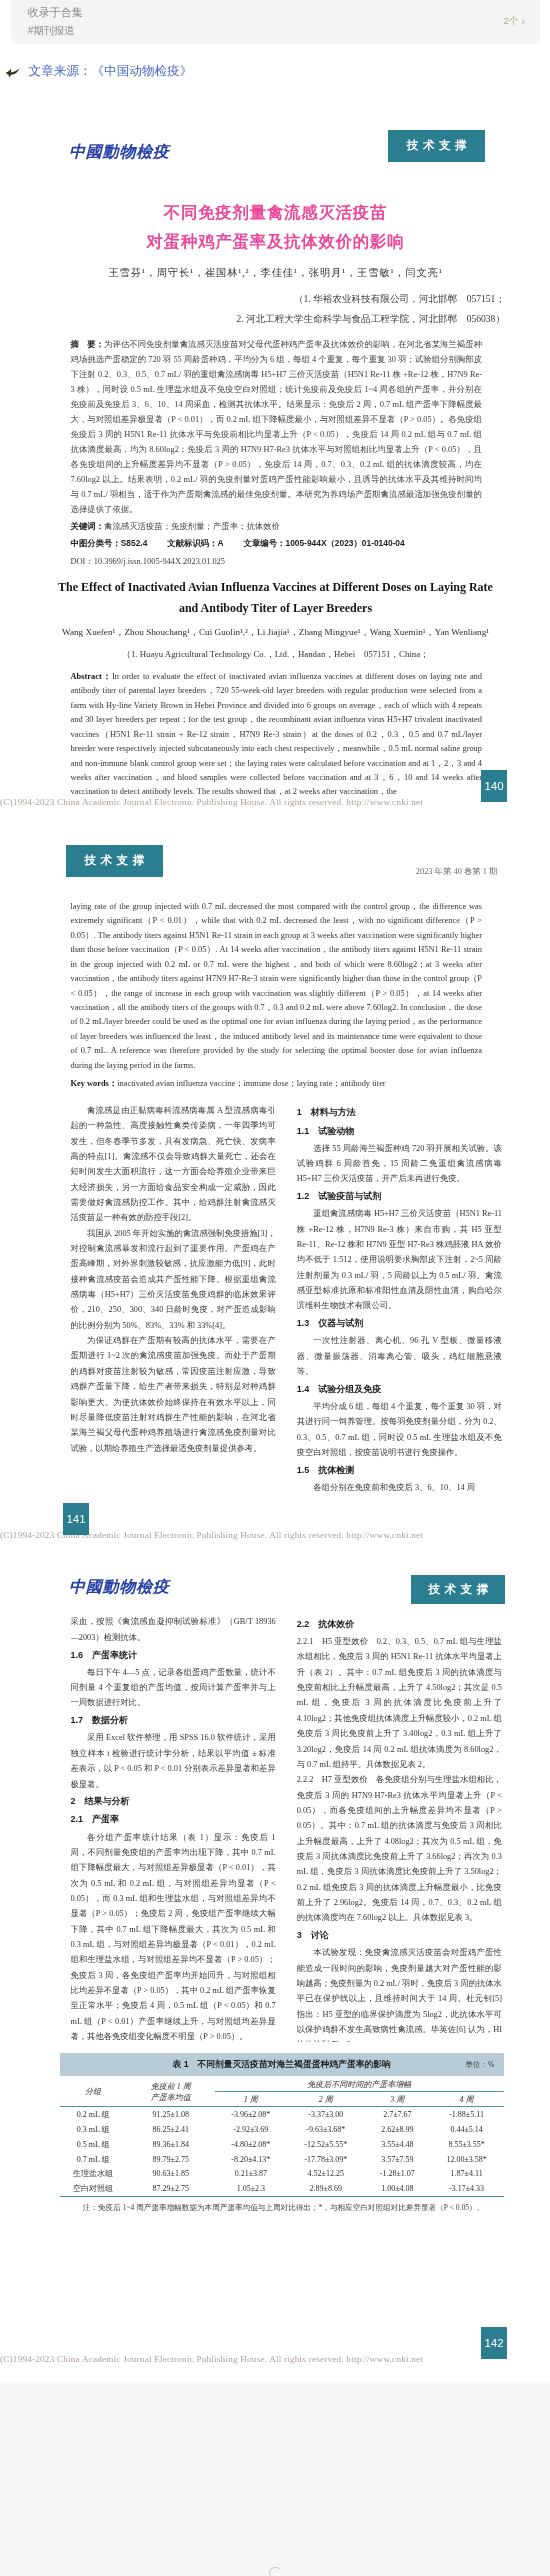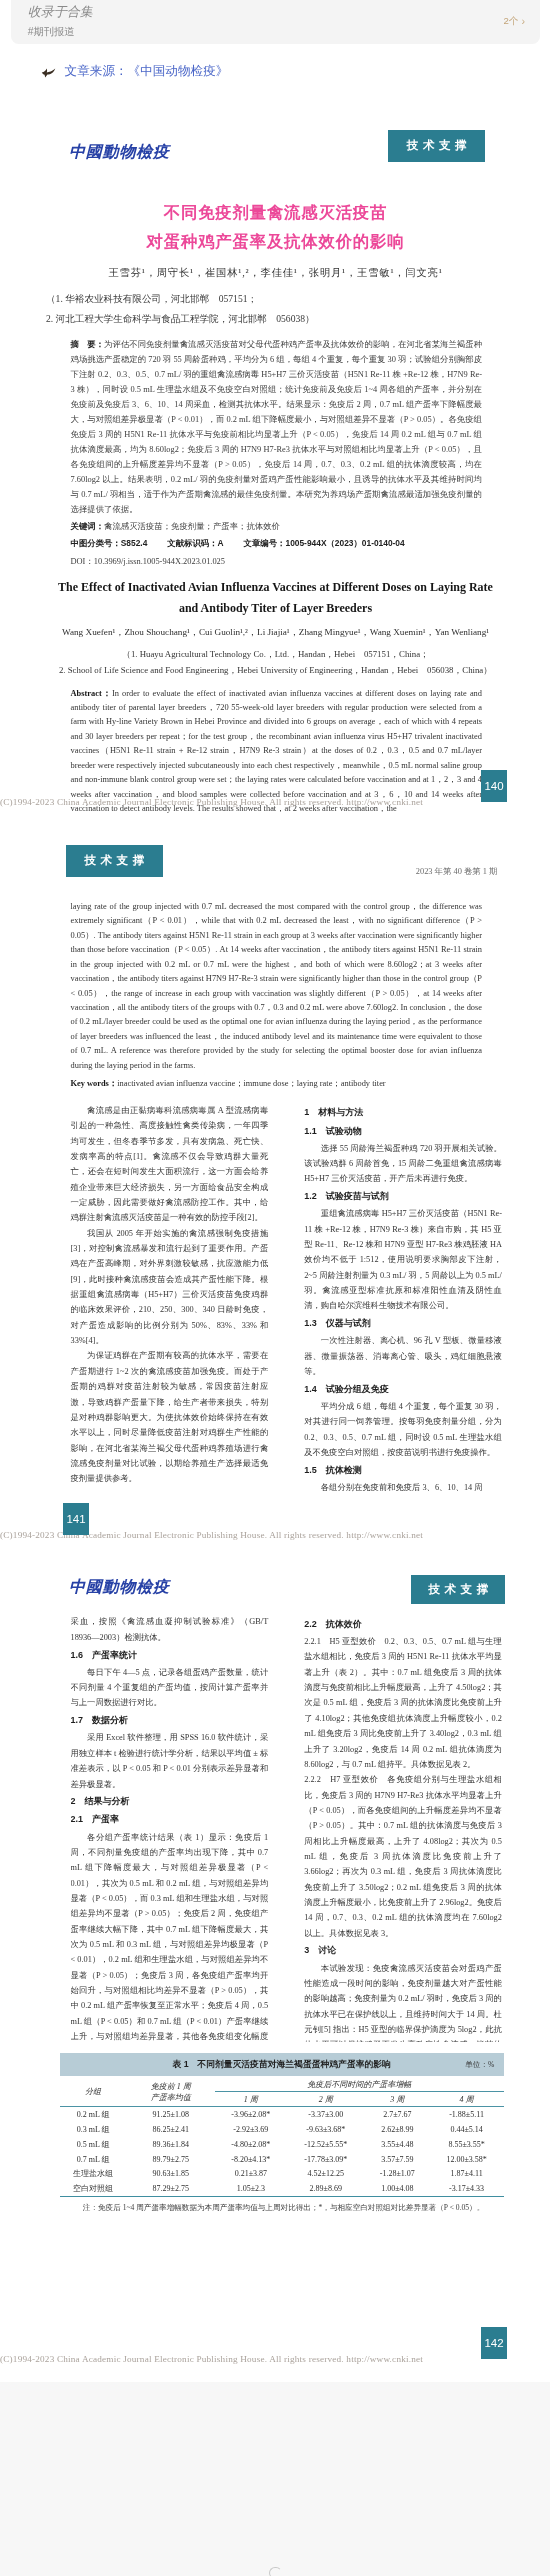--- a/index.html
+++ b/index.html
@@ -4,26 +4,26 @@
 <style>
   * { box-sizing: border-box; margin: 0; padding: 0; }
   html,body { width: 551px; background: #ffffff; }
   body { font-family: "Liberation Serif","DejaVu Serif",serif; color:#2f2f2f; }
 
   
   .collection-card { margin: 0 10.7px; height: 44px; background:#f4f4f4;
     border-radius: 0 0 7.6px 7.6px; padding: 4.6px 15.3px 6.1px 17px;
     display:flex; justify-content:space-between; align-items:center; }
   .collection-lines { display:flex; flex-direction:column; gap:3.8px; }
-  .collection-title { font-family:"Liberation Sans",sans-serif; font-size:13px; color:#8a8a8a;font-style:italic; }
+  .collection-title { font-family:"Liberation Sans",sans-serif; font-size:11px; color:#8a8a8a; }
   .collection-tag { font-family:"Liberation Sans",sans-serif; font-size:10.3px; color:#8a8a8a; }
   .collection-count { font-family:"Liberation Sans",sans-serif; font-size:9.6px; color:#c2a377; display:flex; align-items:center; gap:3.1px;}
   .collection-count .chev { font-size:10.7px; color:#c9ad85; }
 
-  .source-row { height: 55px; display:flex; align-items:center; padding-left: 4px; gap:7.6px; background:#fff;margin-left:36px; }
+  .source-row { height: 55px; display:flex; align-items:center; padding-left: 4px; gap:7.6px; background:#fff; }
   .source-icon svg { width:17px; height:17px; display:block; }
   .source-text { font-family:"Liberation Sans",sans-serif; font-size:12.6px; color:#4a66c8; }
 
   
   .page { position:relative; background:#fff; overflow:hidden; padding: 0 46px; }
   .page1 { height: 726px; }
   .page2 { height: 733px; }
   .page3 { height: 824px; }
   .support-badge { display:inline-block; background:#2b7d90; color:#fff;
     font-family:"Liberation Sans",sans-serif; font-weight:bold; font-size:11.5px;
@@ -33,21 +33,21 @@
   .page-head { display:flex; justify-content:space-between; align-items:center; }
   .issue-label { font-size:8.4px; color:#6b6b6b; }
 
   .p1-head { padding-top:31px; align-items:flex-start; }
   .p1-head .journal-logo { margin-top:12.2px; margin-left:23px; }
   .p1-head .support-badge { margin-right:20px; }
 
   .art-title { text-align:center; font-family:"Liberation Sans",sans-serif; font-weight:bold;
     font-size:16.4px; color:#ec4899; line-height:1.75; margin-top:35px; letter-spacing:0.8px;}
   .authors { text-align:center; font-size:10.3px; color:#303030; margin-top:10.7px; letter-spacing:0.8px;}
-  .affils { text-align:left; font-size:9.6px; color:#3a3a3a; margin-top:9.2px; line-height:2; }
+  .affils { text-align:right; font-size:9.6px; color:#3a3a3a; margin-top:9.2px; line-height:2; }
 
   .cn-abstract { margin: 9.2px 23px 0 24.5px; font-size:8.4px; line-height:1.78; text-align:justify; color:#3c3c3c; }
   .cn-abstract b, .meta-line b { font-family:"Liberation Sans",sans-serif; color:#222; }
   .meta-line { margin: 1.5px 23px 0 24.5px; font-size:8.4px; line-height:1.9; color:#3c3c3c; }
   .meta-line .sp { display:inline-block; width:20px; }
 
   .en-title { text-align:center; font-weight:bold; font-size:12px; line-height:1.75;
     color:#161616; margin-top:7px; }
   .en-authors { text-align:center; font-size:9.2px; color:#2e2e2e; margin-top:7.6px; }
   .en-affils { text-align:center; font-size:8.8px; color:#343434; margin-top:6.1px; line-height:1.9; }
@@ -63,21 +63,21 @@
   .page-no.left { left:63px;margin-top:32px; }
 
   .p2-head { padding-top:20px; align-items:flex-end; }
   .p2-head .support-badge { margin-left:20px; }
   .p2-head .issue-label { margin-right:7.6px; }
 
   .en-cont { margin: 23px 23px 0 24.5px; }
   .kw-line { margin: 3.1px 23px 0 24.5px; font-size:8.4px; line-height:1.9; color:#333; }
   .kw-line b { color:#161616; }
 
-  .cols { display:flex; gap:36px; margin: 10.7px 3.1px 0 24.5px; }
+  .cols { display:flex; gap:21px; margin: 10.7px 3.1px 0 24.5px; }
   .col { flex:1; font-size:8.3px; line-height:1.85; text-align:justify; color:#343434; }
   .col p { text-indent:2em; }
   .col p.noindent { text-indent:0; }
   .col h4 { font-family:"Liberation Sans",sans-serif; font-size:9px; color:#1e1e1e;
     margin:1.5px 0; font-weight:bold; text-align:left; }
 
   .p3-head { padding-top:17px; align-items:flex-start; }
   .p3-head .journal-logo { margin-left:23px; margin-top:1.5px; }
   .p3-head .support-badge { margin-right:0px; padding:6.9px 12.2px 6.9px 17px; }
   .p3-cols { height: 428px; overflow:hidden; }
@@ -151,21 +151,20 @@
 
   <p class="meta-line">DOI：10.3969/j.issn.1005-944X.2023.01.025</p>
 
   <div class="en-title">
     <div>The Effect of Inactivated Avian Influenza Vaccines at Different Doses on Laying Rate</div>
     <div>and Antibody Titer of Layer Breeders</div>
   </div>
   <div class="en-authors">Wang Xuefen¹，Zhou Shouchang¹，Cui Guolin¹,²，Li Jiajia¹，Zhang Mingyue¹，Wang Xuemin¹，Yan Wenliang¹</div>
   <div class="en-affils">
     <div>（1. Huayu Agricultural Technology Co.，Ltd.，Handan，Hebei　057151，China；</div>
-    <div>2. School of Life Science and Food Engineering，Hebei University of Engineering，Handan，Hebei　056038，China）</div>
   </div>
 
   <p class="en-abstract"><b>Abstract：</b><span>In order to evaluate the effect of inactivated avian influenza vaccines at different doses on laying rate and antibody titer of parental layer breeders，720 55-week-old layer breeders with regular production were selected from a farm with Hy-line Variety Brown in Hebei Province and divided into 6 groups on average，each of which with 4 repeats and 30 layer breeders per repeat；for the test group，the recombinant avian influenza virus H5+H7 trivalent inactivated vaccines（H5N1 Re-11 strain + Re-12 strain，H7N9 Re-3 strain）at the doses of 0.2，0.3，0.5 and 0.7 mL/layer breeder were respectively injected subcutaneously into each chest respectively，meanwhile，0.5 mL normal saline group and non-immune blank control group were set；the laying rates were calculated before vaccination and at 1，2，3 and 4 weeks after vaccination，and blood samples were collected before vaccination and at 3，6，10 and 14 weeks after vaccination to detect antibody levels. The results showed that，at 2 weeks after vaccination，the</span></p>
 
   <div class="page-footer">
     <div class="copyright">(C)1994-2023 China Academic Journal Electronic Publishing House. All rights reserved.    http://www.cnki.net</div>
     <div class="page-no right">140</div>
   </div>
 </div>
 

